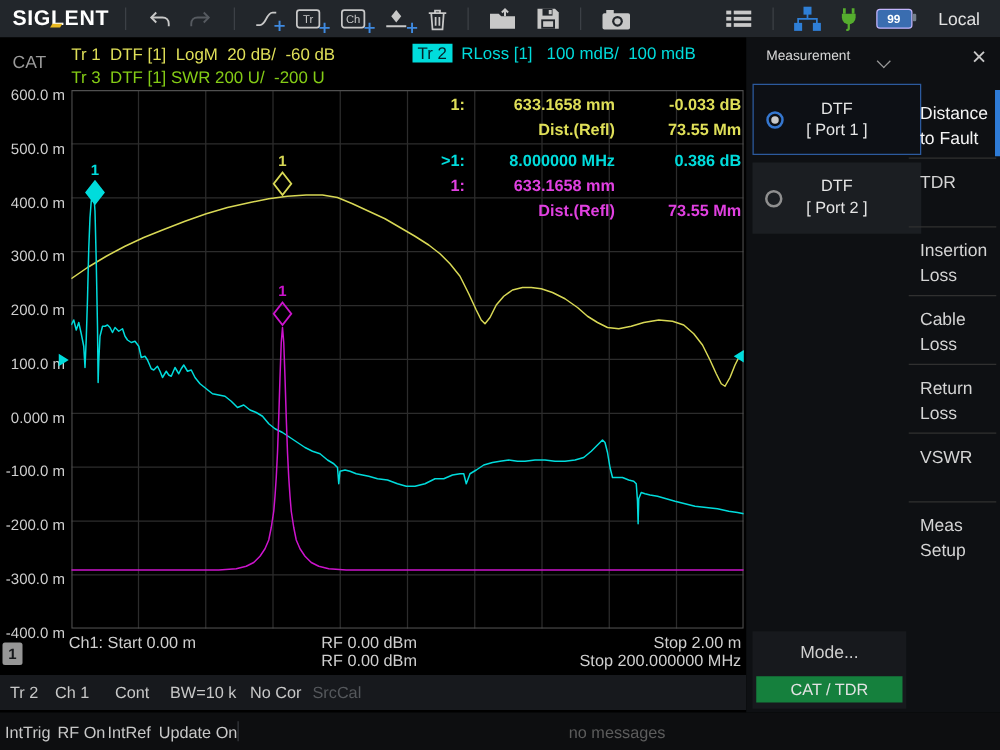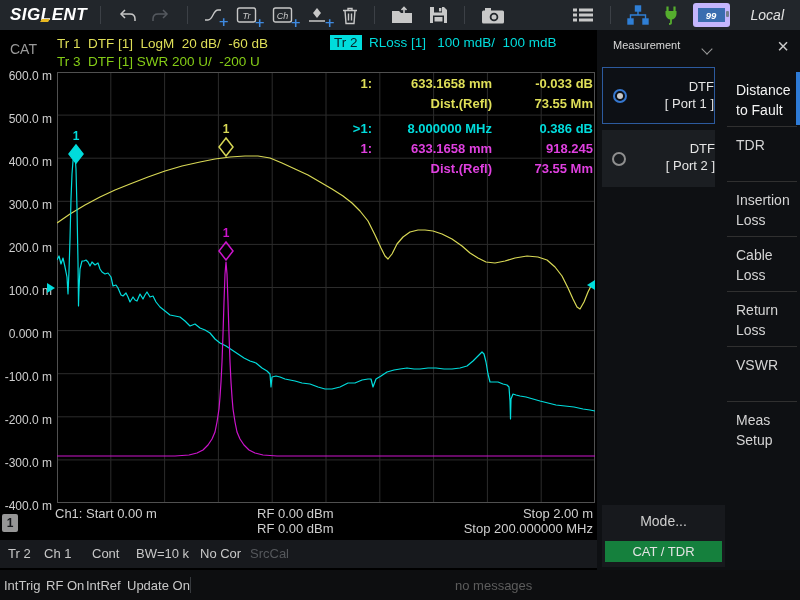--- a/index.html
+++ b/index.html
@@ -1,29 +1,29 @@
 <!DOCTYPE html>
 <html><head>
 <meta charset="utf-8">
 <style>
   html,body{margin:0;padding:0;background:#000;}
   .screen{position:relative;width:800px;height:600px;background:#000;
     font-family:"Liberation Sans",sans-serif;overflow:hidden;-webkit-font-smoothing:antialiased;}
   
   .toolbar{position:absolute;left:0;top:0;width:800px;height:30px;background:#22262b;
-    display:flex;align-items:center;box-sizing:border-box;padding:2px 10px;font-style:italic;}
+    display:flex;align-items:center;box-sizing:border-box;padding:2px 10px;}
   .logo{font-size:17px;font-weight:700;color:#fff;letter-spacing:.5px;margin-right:4px;}
   .logo .l{position:relative;display:inline-block;}
   .logo .l::after{content:"";position:absolute;left:0px;bottom:3px;width:8px;height:3px;
     background:#e8b820;transform:skewX(-32deg);}
   .tb-sep{width:1px;height:18px;background:#3c4046;margin:0 9px;}
   .tb-icon{position:relative;display:flex;align-items:center;justify-content:center;margin:0 7px;}
   .tb-plus{position:absolute;right:-7px;bottom:-5px;color:#3f8ae0;font-weight:bold;font-size:13px;
     font-family:"DejaVu Sans",sans-serif;line-height:1;}
-  .battery{position:relative;width:27px;height:14px;background:#3a6db0;border:5px solid #c4b5fd;
+  .battery{position:relative;width:27px;height:14px;background:#3a6db0;border:1px solid #c4b5fd;
     border-radius:3px;color:#fff;font-size:9.5px;font-weight:bold;display:flex;align-items:center;
     justify-content:center;}
   .battery-nub{position:absolute;right:-4px;top:3px;width:3px;height:6px;background:#76808c;border-radius:1px;}
   .tb-local{color:#e2e2e2;font-size:14px;margin-left:14px;margin-right:6px;}
   
   .trace-info{position:absolute;left:0;top:30px;width:597px;height:42px;background:#000;}
   .cat-label{position:absolute;left:10px;top:11px;color:#9a9a9a;font-size:14px;}
   .ti-row{position:absolute;font-size:13.5px;white-space:pre;}
   .tr2-chip{display:inline-block;background:#00dcdc;color:#062228;padding:0 4px;font-size:13.5px;}
   
@@ -55,21 +55,21 @@
   .sb2 span{position:absolute;top:8px;font-size:13px;color:#c8c8c8;}
   .sb2 .msg{color:#5c5c5c;}
   .sb2-div{position:absolute;left:190px;top:7px;width:1px;height:16px;background:#36393d;}
   
   .sidebar{position:absolute;left:597px;top:30px;width:203px;height:540px;background:#0e1013;}
   .sb-header{position:absolute;left:0;top:0;width:203px;height:34px;}
   .sb-title{position:absolute;left:16px;top:9px;font-size:11px;color:#d9d9d9;}
   .sb-chev{position:absolute;left:106px;top:15px;width:7px;height:7px;border-right:1.6px solid #9a9a9a;
     border-bottom:1.6px solid #9a9a9a;transform:rotate(45deg);}
   .sb-close{position:absolute;right:11px;top:3px;font-size:20px;color:#c9c9c9;line-height:26px;}
-  .opt-box{position:absolute;left:5px;width:113px;height:57px;box-sizing:border-box;text-align:right;}
+  .opt-box{position:absolute;left:5px;width:135px;height:57px;box-sizing:border-box;text-align:center;}
   .opt-box.sel{background:#0d1015;border:1px solid #2c5a9e;}
   .opt-box.unsel{background:#1b1e22;}
   .opt-l1{margin-top:11px;font-size:13px;color:#e6e6e6;}
   .opt-l2{margin-top:2px;font-size:13px;color:#e6e6e6;}
   .radio{position:absolute;left:10px;top:50%;margin-top:-7px;width:10px;height:10px;border-radius:50%;}
   .radio.on{border:2px solid #3577cf;}
   .radio.on::after{content:"";position:absolute;left:2px;top:2px;width:6px;height:6px;border-radius:50%;background:#c9c9c9;}
   .radio.off{border:2px solid #8f8f8f;}
   .menu-col{position:absolute;left:130px;top:42px;width:70px;}
   .menu-item{box-sizing:border-box;height:55px;padding:8px 2px 0 9px;font-size:14px;line-height:20px;
@@ -264,21 +264,20 @@
         <span>73.55 Mm</span>
       </div>
       <div class="ro-row ro-gap" style="color: rgb(0, 220, 220);">
         <span>&gt;1:</span>
         <span>8.000000 MHz</span>
         <span>0.386 dB</span>
       </div>
       <div class="ro-row" style="color: rgb(224, 64, 224);">
         <span>1:</span>
         <span>633.1658 mm</span>
-        <span>918.245</span>
       </div>
       <div class="ro-row" style="color: rgb(224, 64, 224);">
         <span></span>
         <span>Dist.(Refl)</span>
         <span>73.55 Mm</span>
       </div>
     </div>
   <div class="ref-arrow-left"></div>
   <div class="ref-arrow-right"></div>
 

